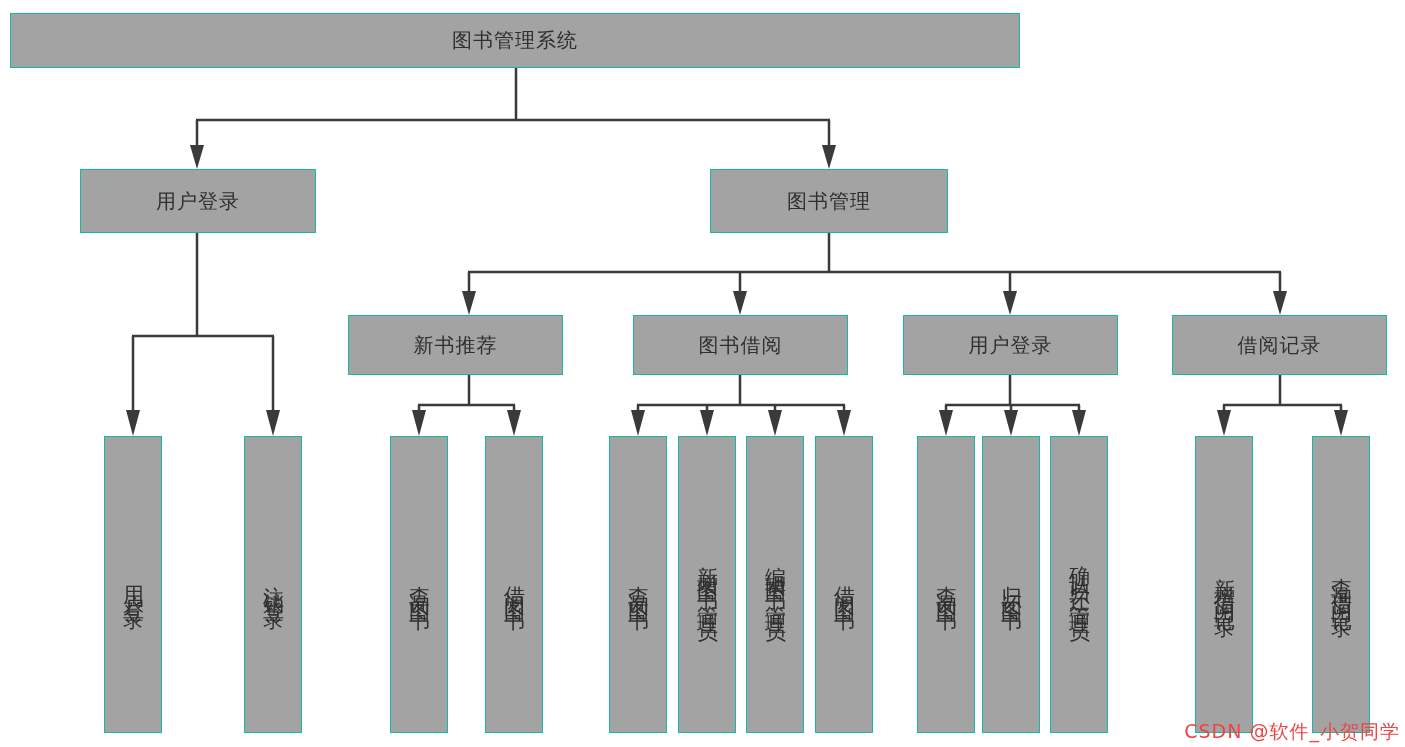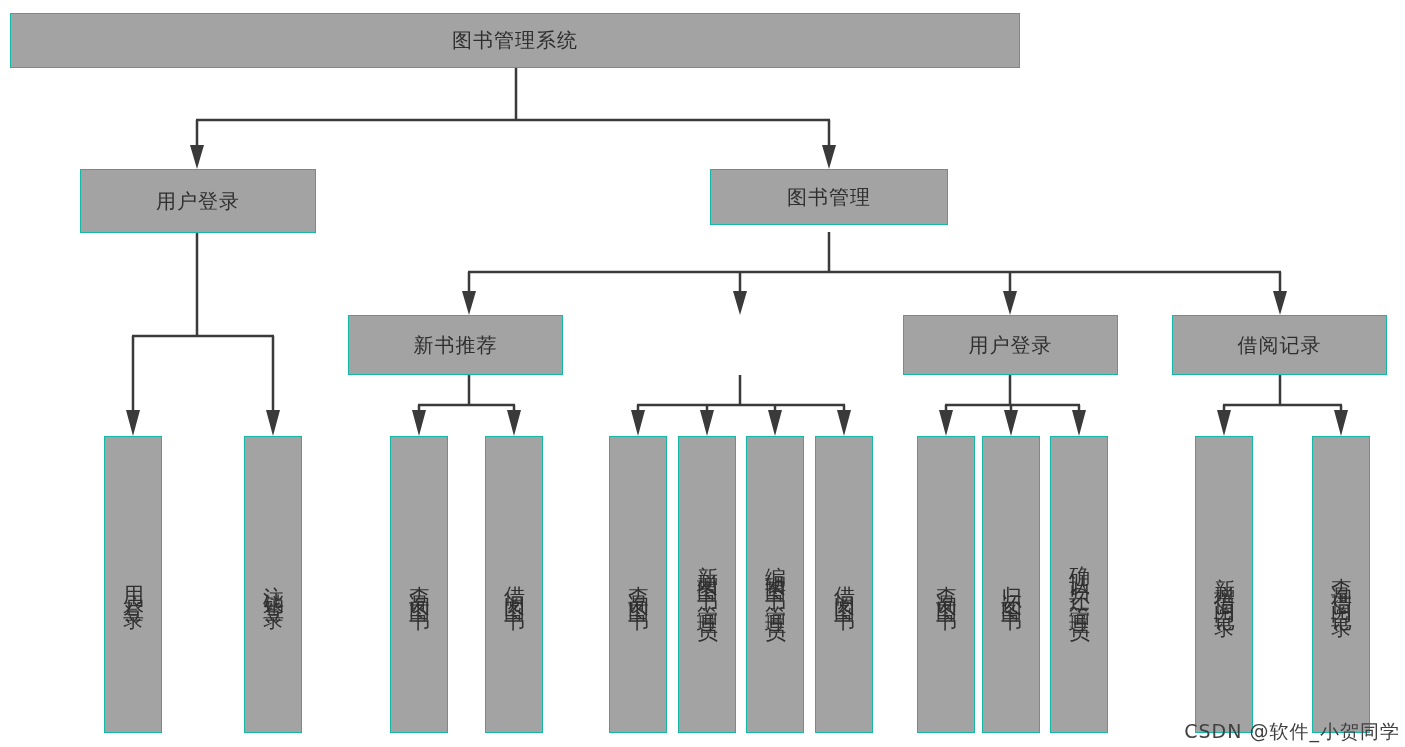--- a/index.html
+++ b/index.html
@@ -49,21 +49,21 @@
     font-size: 21px;
     letter-spacing: 8px;
     line-height: 1;
     white-space: nowrap;
   }
   .watermark {
     position: absolute;
     right: 5px;
     bottom: 2px;
     font-size: 19px;
-    color: #404040;
+    color: #ef4444;
     letter-spacing: 1px;
     white-space: nowrap;
   }
 </style>
 </head>
 <body>
 
 <div class="canvas">
 
   <svg class="connectors" viewBox="0 0 1405 747" xmlns="http://www.w3.org/2000/svg">
@@ -121,26 +121,29 @@
              M1334,410 L1348,410 L1341,436 Z"></path>
   </svg>
 
   <div class="node h root">
     <span class="lbl">图书管理系统</span>
   </div>
 
   <div class="node h" style="left:80px;top:169px;width:236px;height:64px">
     <span class="lbl">用户登录</span>
   </div>
-  <div class="node h" style="left:710px;top:169px;width:238px;height:56px">
+  <div class="node h" style="left:710px;top:169px;width:238px;height:64px">
     <span class="lbl">图书管理</span>
   </div>
 
   <div class="node h" style="left:348px;top:315px;width:215px;height:60px">
     <span class="lbl">新书推荐</span>
+  </div>
+  <div class="node h" style="left:633px;top:315px;width:215px;height:60px">
+    <span class="lbl">图书借阅</span>
   </div>
   <div class="node h" style="left:903px;top:315px;width:215px;height:60px">
     <span class="lbl">用户登录</span>
   </div>
   <div class="node h" style="left:1172px;top:315px;width:215px;height:60px">
     <span class="lbl">借阅记录</span>
   </div>
 
   <div class="node v" style="left:104px">
     <span class="vlbl">用户登录</span>

